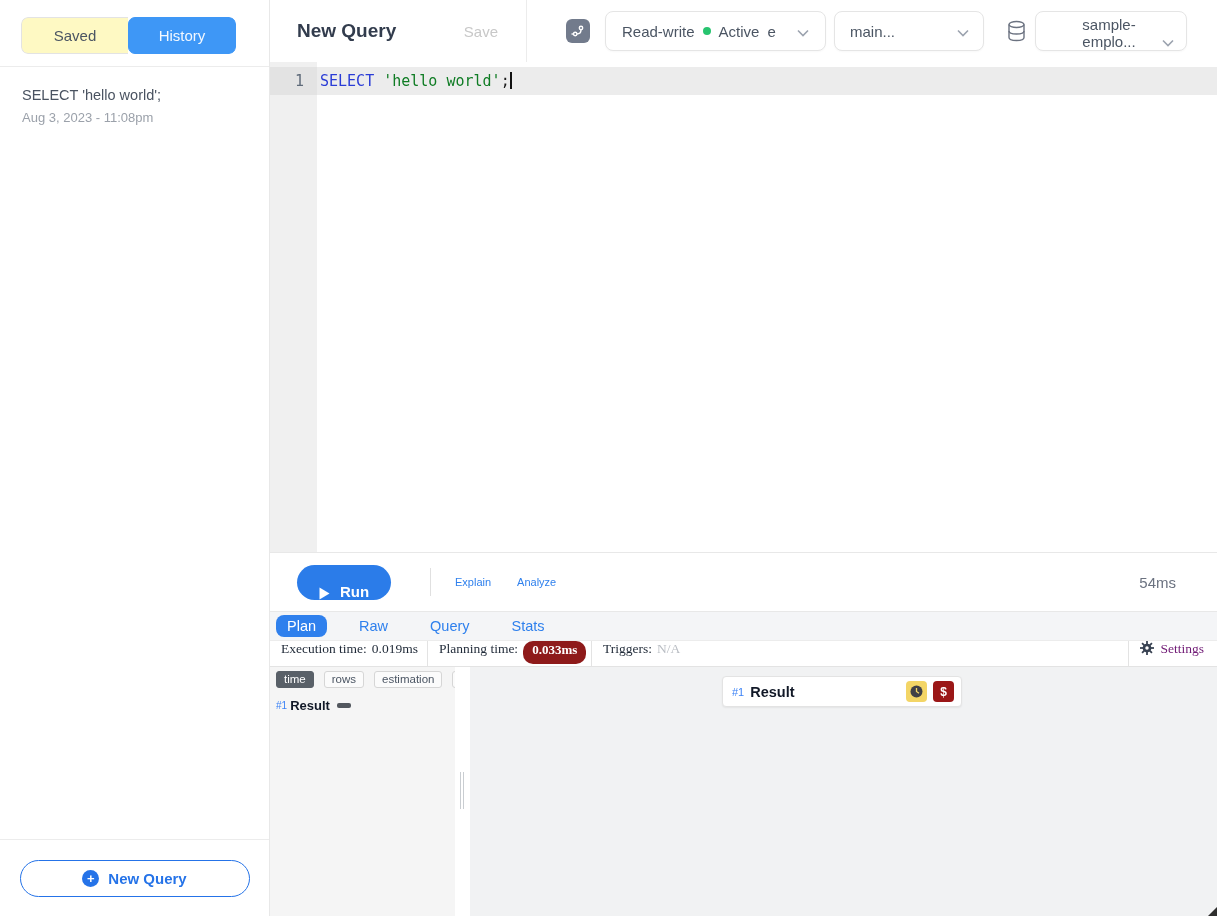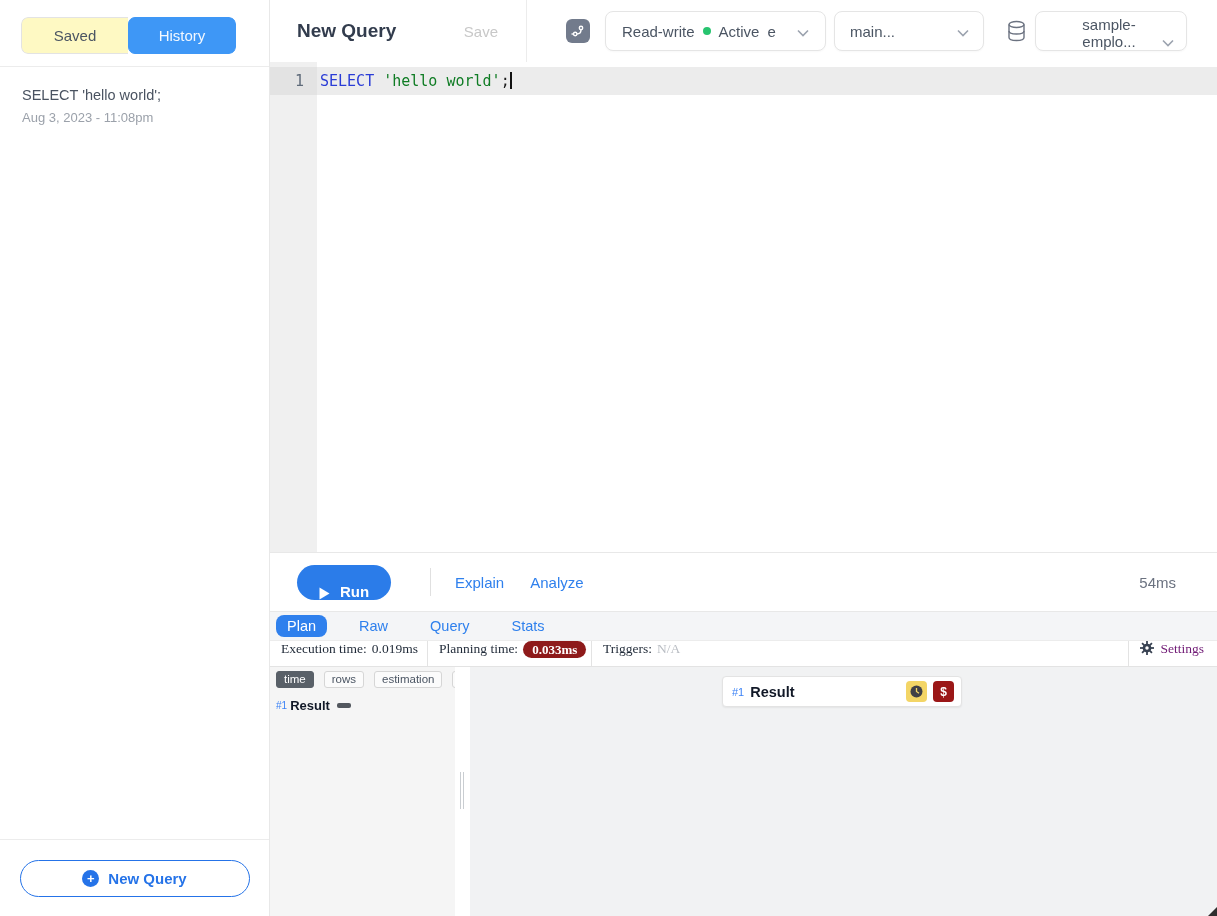--- a/index.html
+++ b/index.html
@@ -69,21 +69,21 @@
   .cursor { display:inline-block; width:2px; height:17px; background:#111;
             vertical-align:-3px; }
 
   
   .run-bar { height:59px; display:flex; align-items:center; padding:0 27px;
              border-bottom:1px solid #e8e8e8; background:#fff; }
   .run-btn { width:94px; height:35px; border:none; border-radius:18px; background:#2b7ce9;
              color:#fff; font-weight:bold; font-size:15px; display:flex; align-items:flex-end;
              justify-content:center; gap:10px; cursor:pointer; font-family:inherit; }
   .vdiv { width:1px; height:28px; background:#e0e0e0; margin:0 0 0 39px; }
-  .link-btn { background:none; border:none; color:#2f80ed; font-size:15px; cursor:pointer;
+  .link-btn { background:none; border:none; color:#2f80ed; font-size:11px; cursor:pointer;
               font-family:inherit; }
   .link-explain { margin-left:24px; }
   .link-analyze { margin-left:26px; }
   .duration { margin-left:auto; color:#6b7280; font-size:15px; margin-right:14px; }
 
   
   .result-tabs { height:29px; background:#f4f5f7; border-bottom:1px solid #ececec;
                  display:flex; align-items:center; padding-left:6px; }
   .rtab { background:none; border:none; color:#2f80ed; font-size:14.5px; cursor:pointer;
           font-family:inherit; margin-right:22px; padding:2px 10px; }
@@ -91,21 +91,21 @@
 
   
   .stats-bar { height:26px; display:flex; align-items:center; background:#fff;
                border-bottom:1px solid #e3e3e3; font-size:13.5px; color:#1f2937; }
   .stat-seg { height:100%; display:flex; align-items:flex-start; border-right:1px solid #e3e3e3;
               padding:0 13px 0 11px; gap:5px; white-space:nowrap;font-family:Liberation Serif, serif; }
   .seg-exec { width:158px; }
   .seg-plan { width:164px; }
   .seg-trig { border-right:none; }
   .red-badge { background:#8e1a1a; color:#fff; font-weight:bold; font-size:13px;
-               border-radius:10px; padding:1px 9px 0; }
+               border-radius:10px; padding:1px 9px 6px; }
   .muted { color:#b9bdc3; }
   .settings-seg { margin-left:auto; border-right:none; border-left:1px solid #e3e3e3;
                   gap:6px; cursor:pointer; color:#701a75; font-weight:500; }
 
   
   .plan-area { flex:1; display:flex; background:#fff; }
   .plan-left { width:185px; background:#f5f5f5; padding:4px 0 0 6px; }
   .metric-chips { display:flex; align-items:center; gap:10px; }
   .chip { font-size:11.5px; padding:1px 7px 2px; border:1px solid #d6d6d6; border-radius:3px;
           background:#fbfbfb; color:#4b5563; cursor:pointer; font-family:inherit; }

